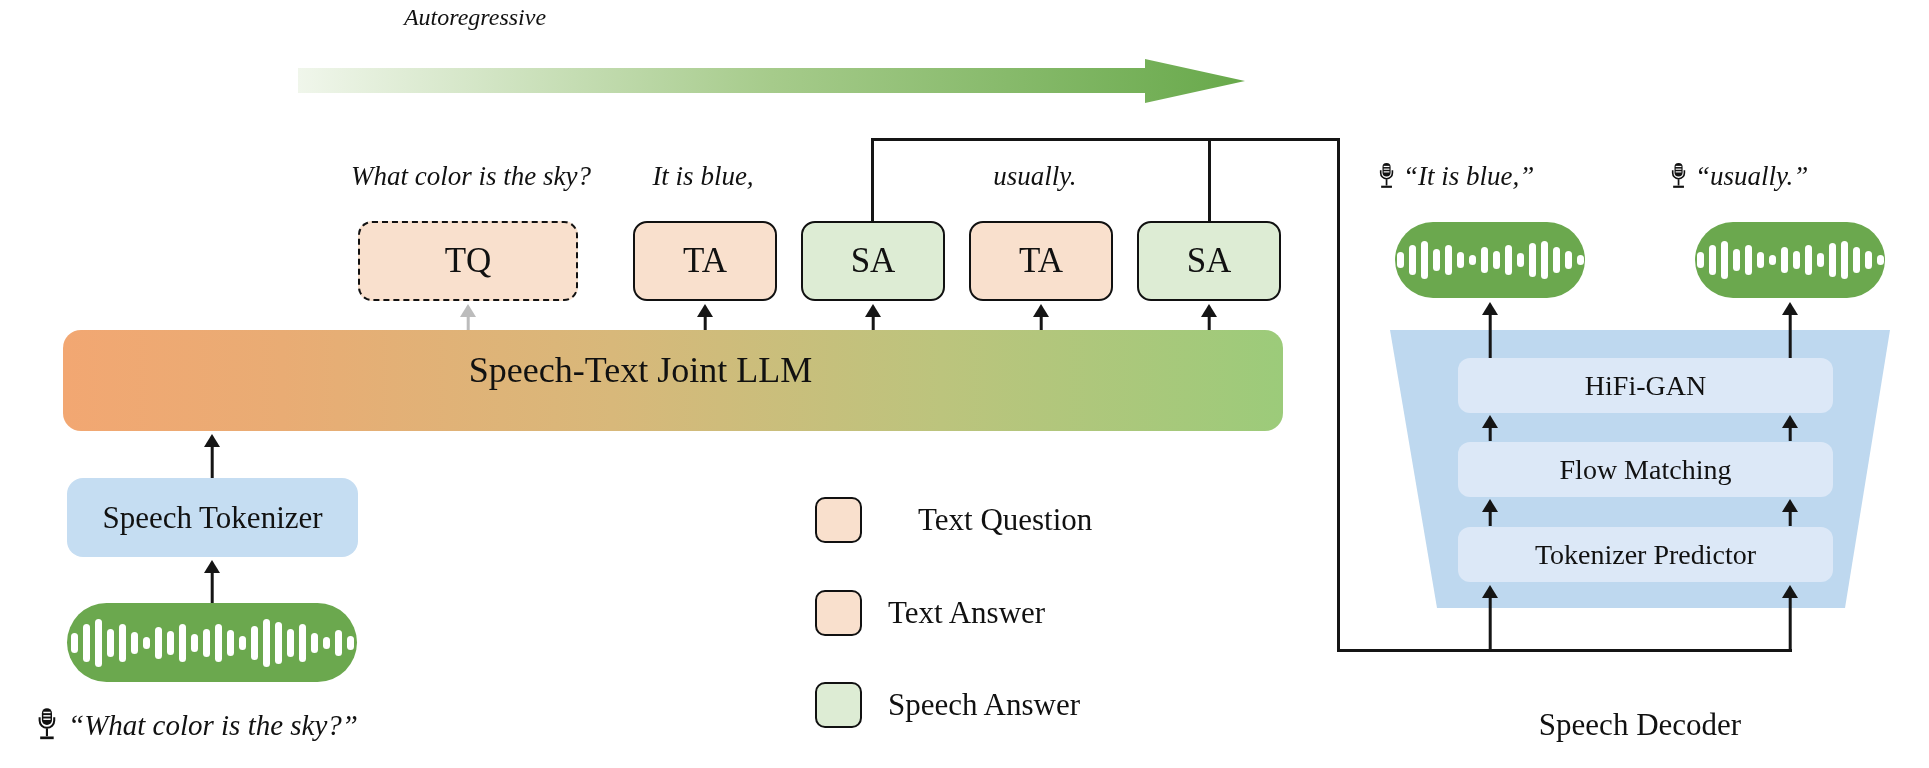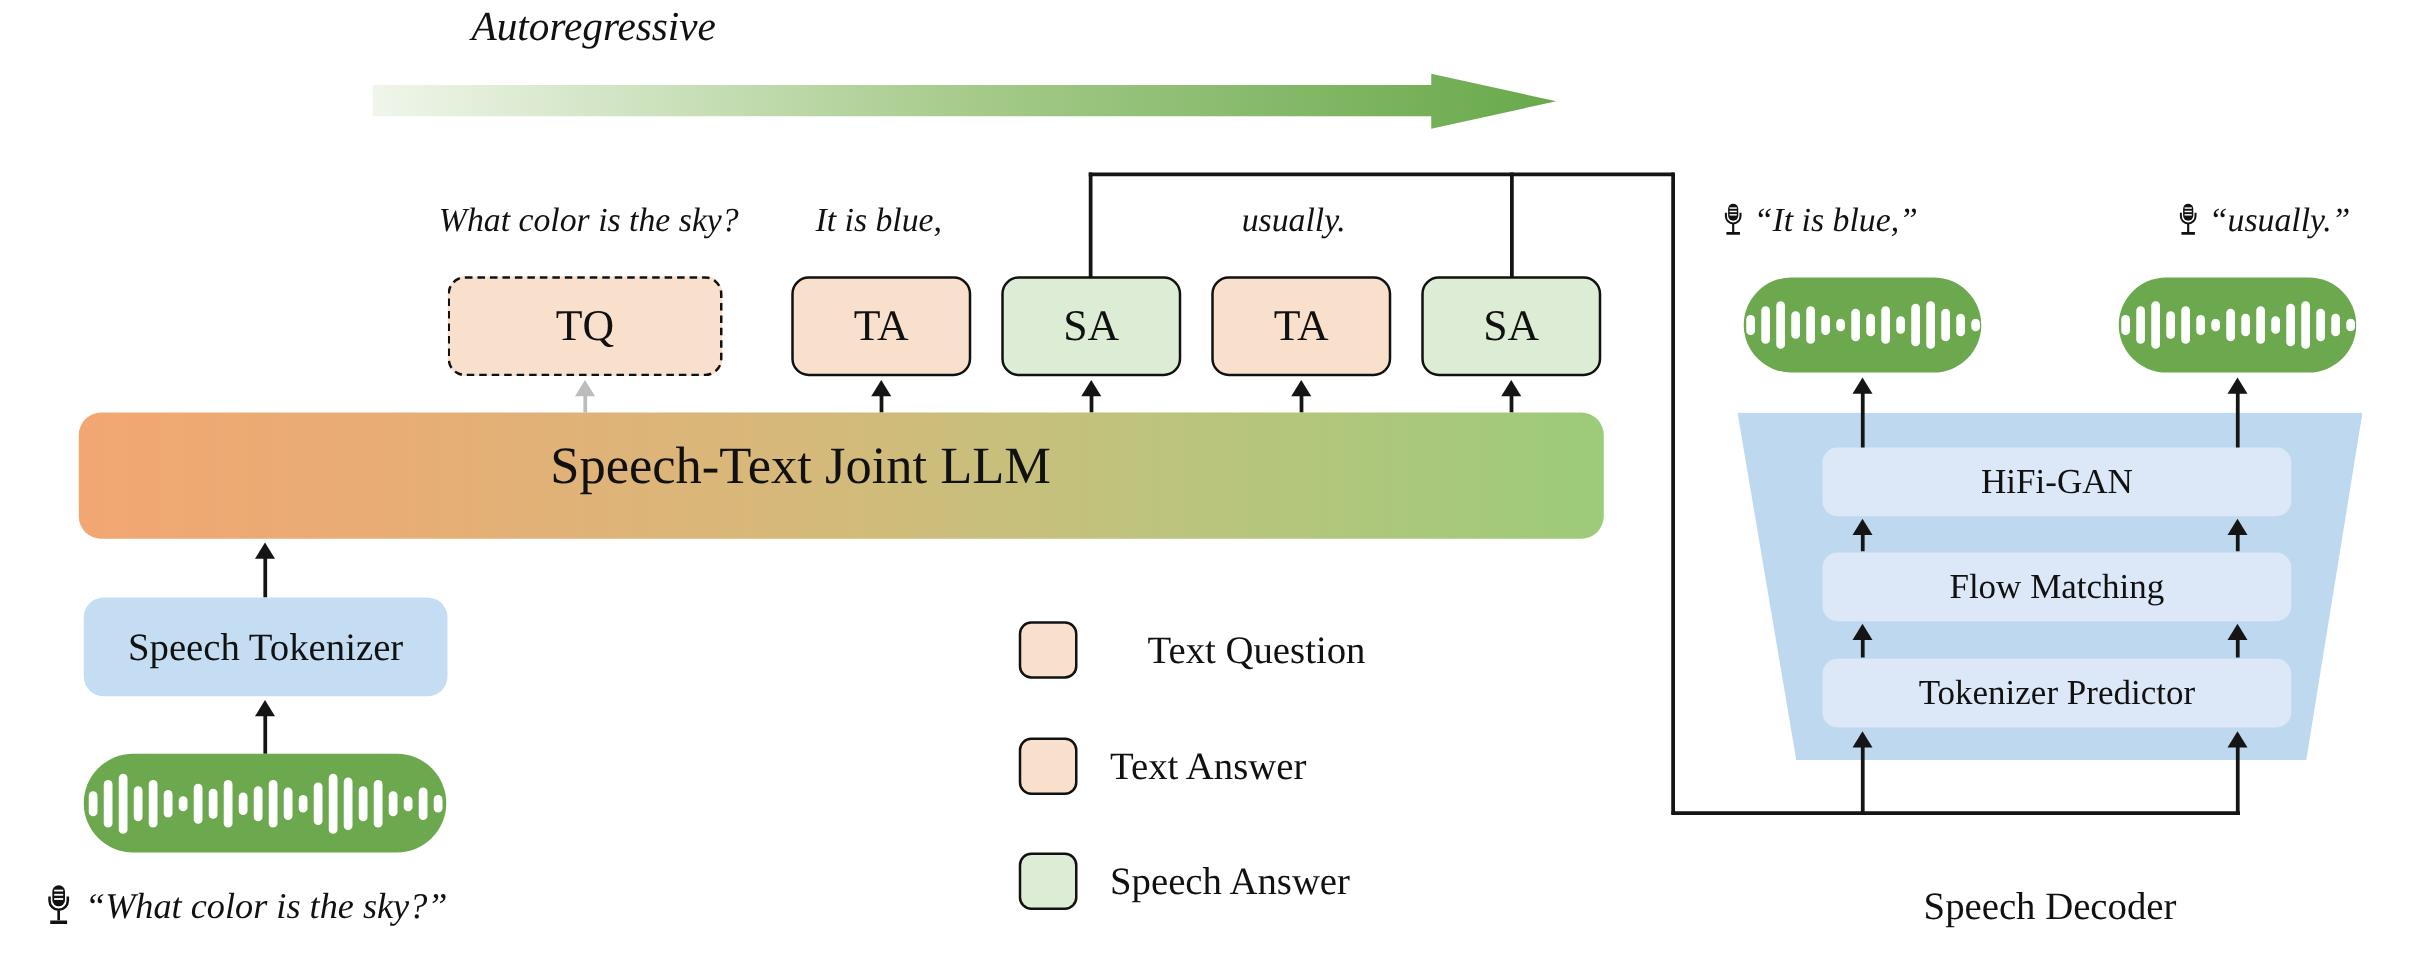--- a/index.html
+++ b/index.html
@@ -21,39 +21,39 @@
   .tokenbox{position:absolute;top:221px;height:80px;border:2.7px solid #111;border-radius:14px;
     display:flex;align-items:center;justify-content:center;font-size:35px;box-sizing:border-box;}
   .peach{background:var(--peach);}
   .tokgreen{background:var(--token-green);}
   .dashed{border-style:dashed;}
   .caption{position:absolute;top:158px;height:36px;font-style:italic;font-size:27px;
     display:flex;align-items:center;justify-content:center;white-space:nowrap;}
   
   .llm{position:absolute;left:63px;top:330px;width:1220px;height:101px;border-radius:18px;
     background:linear-gradient(90deg,var(--llm-left) 0%,#e9ac74 18%,#d8b87a 45%,#bcc47d 72%,var(--llm-right) 100%);}
-  .llm-label{position:absolute;left:63px;top:349px;width:1155px;text-align:center;font-size:42px;}
+  .llm-label{position:absolute;left:63px;top:349px;width:1155px;text-align:center;font-size:36px;}
   
   .softbox{position:absolute;border-radius:16px;display:flex;align-items:center;justify-content:center;}
   
   .pill{position:absolute;background:var(--pill-green);border-radius:40px;}
   .waveform{display:flex;align-items:center;justify-content:center;gap:5px;height:100%;}
   .waveform span{width:7px;border-radius:4px;background:#fff;display:block;}
   
   .swatch{position:absolute;left:815px;width:47px;height:46px;border:2.6px solid #111;border-radius:10px;box-sizing:border-box;}
   .legend-label{position:absolute;left:888px;height:46px;display:flex;align-items:center;font-size:31px;white-space:nowrap;}
   
   .trapezoid{position:absolute;left:1390px;top:330px;width:500px;height:278px;background:var(--trap-blue);
     clip-path:polygon(0 0,100% 0,91% 100%,9.4% 100%);}
   .layer{position:absolute;left:1458px;width:375px;height:55px;background:var(--layer-blue);border-radius:12px;
     display:flex;align-items:center;justify-content:center;font-size:28px;}
   .micline{position:absolute;display:flex;align-items:center;gap:7px;font-style:italic;font-size:27px;white-space:nowrap;}
   .quote-big{position:absolute;display:flex;align-items:center;gap:9px;font-style:italic;font-size:29px;white-space:nowrap;}
   .plain-label{position:absolute;font-size:31px;display:flex;align-items:center;justify-content:center;white-space:nowrap;}
-  .autoreg{position:absolute;left:340px;top:4px;width:270px;text-align:center;font-style:italic;font-size:33px;}
+  .autoreg{position:absolute;left:340px;top:4px;width:270px;text-align:center;font-style:italic;font-size:24px;}
 </style>
 </head>
 <body>
 
 <div class="canvas">
 
   <div class="autoreg">Autoregressive</div>
   <svg class="abs" style="left:298px;top:56px;" width="952" height="50" viewBox="0 0 952 50">
     <defs>
       <linearGradient id="ag" x1="0" y1="0" x2="1" y2="0">
@@ -223,21 +223,21 @@
       <rect x="5" y="1" width="9" height="15" rx="4.5" fill="#111"></rect>
       <rect x="6.3" y="4.2" width="6.4" height="1.3" fill="#fff"></rect>
       <rect x="6.3" y="7.2" width="6.4" height="1.3" fill="#fff"></rect>
       <rect x="6.3" y="10.2" width="6.4" height="1.3" fill="#fff"></rect>
       <path d="M3 9 v3 a6.5 6.5 0 0 0 13 0 v-3" fill="none" stroke="#111" stroke-width="1.8"></path>
       <line x1="9.5" y1="19" x2="9.5" y2="26" stroke="#111" stroke-width="1.9"></line>
       <line x1="3.5" y1="27.4" x2="15.5" y2="27.4" stroke="#111" stroke-width="2.4"></line>
     </svg>
     <span>“It is blue,”</span>
   </div>
-  <div class="micline" style="left:1742px;top:156px;height:40px;">
+  <div class="micline" style="left:1670px;top:156px;height:40px;">
     <svg width="18" height="29" viewBox="0 0 20 32">
       <rect x="5" y="1" width="9" height="15" rx="4.5" fill="#111"></rect>
       <rect x="6.3" y="4.2" width="6.4" height="1.3" fill="#fff"></rect>
       <rect x="6.3" y="7.2" width="6.4" height="1.3" fill="#fff"></rect>
       <rect x="6.3" y="10.2" width="6.4" height="1.3" fill="#fff"></rect>
       <path d="M3 9 v3 a6.5 6.5 0 0 0 13 0 v-3" fill="none" stroke="#111" stroke-width="1.8"></path>
       <line x1="9.5" y1="19" x2="9.5" y2="26" stroke="#111" stroke-width="1.9"></line>
       <line x1="3.5" y1="27.4" x2="15.5" y2="27.4" stroke="#111" stroke-width="2.4"></line>
     </svg>
     <span>“usually.”</span>

